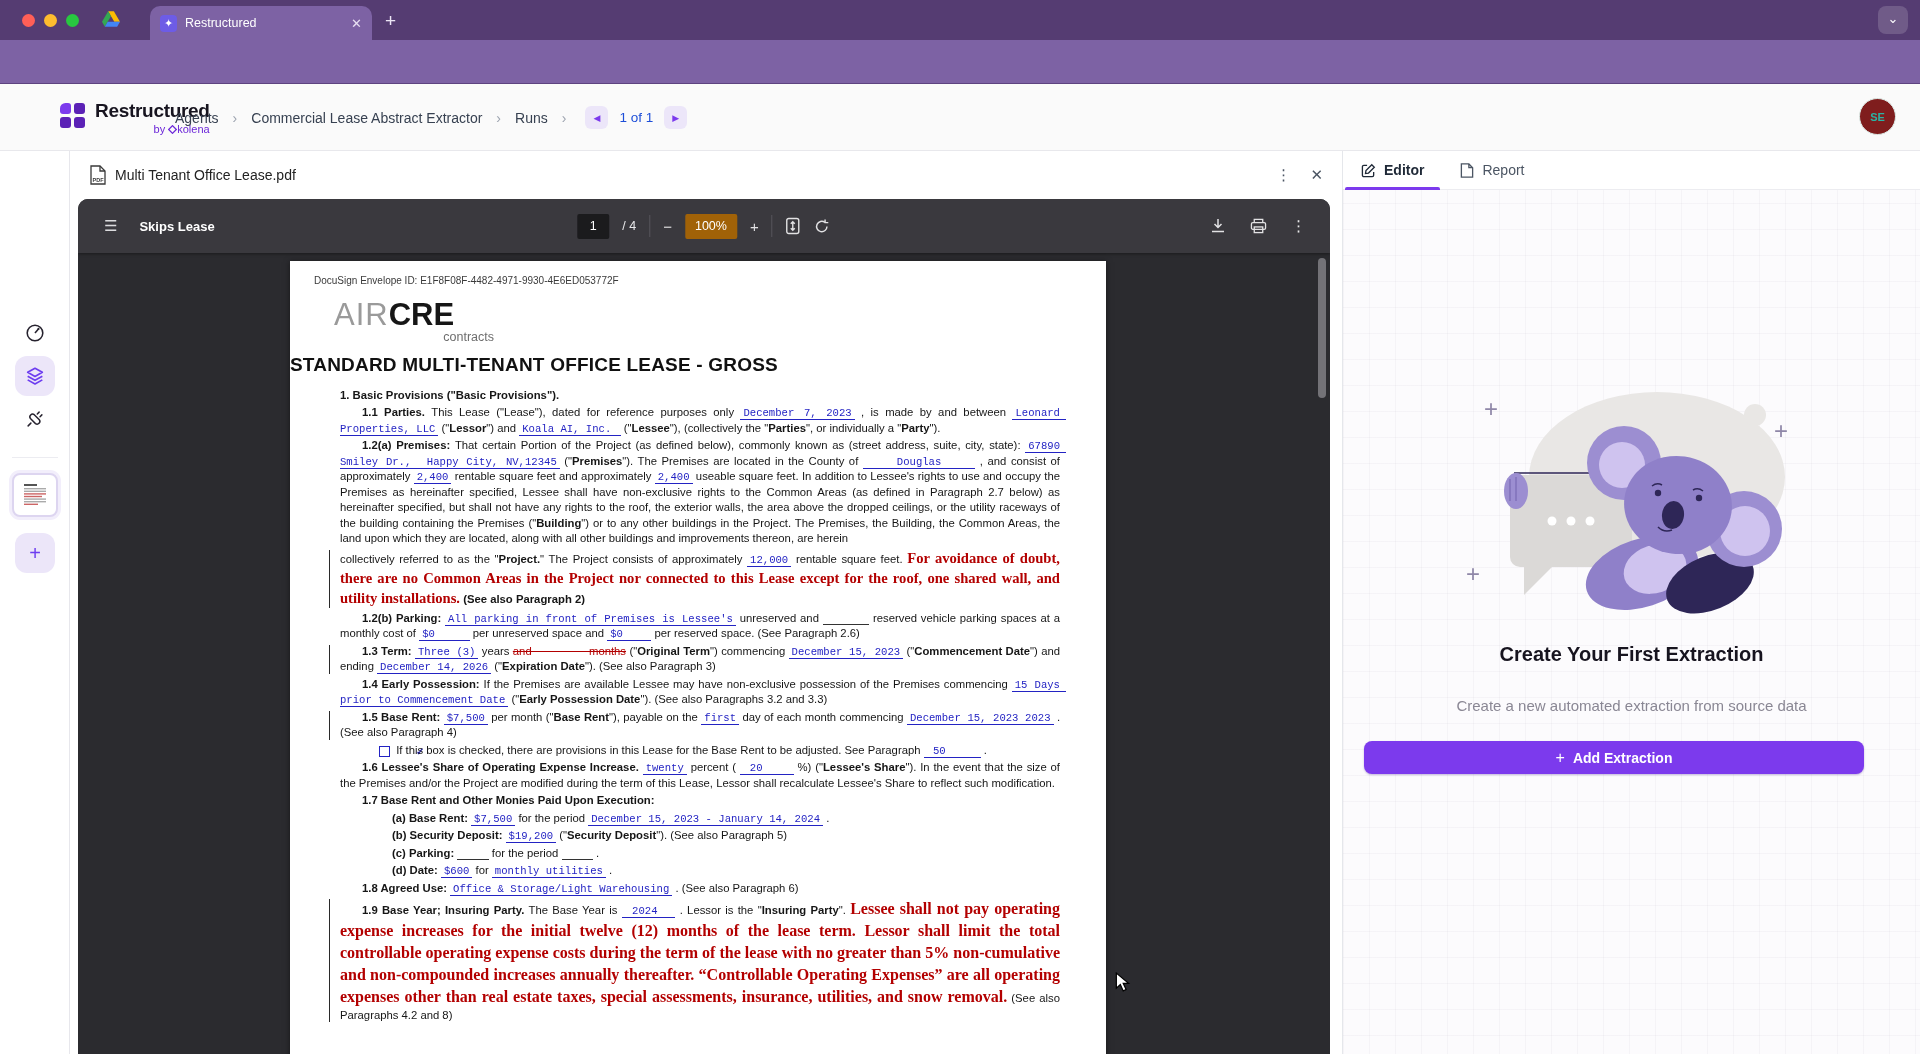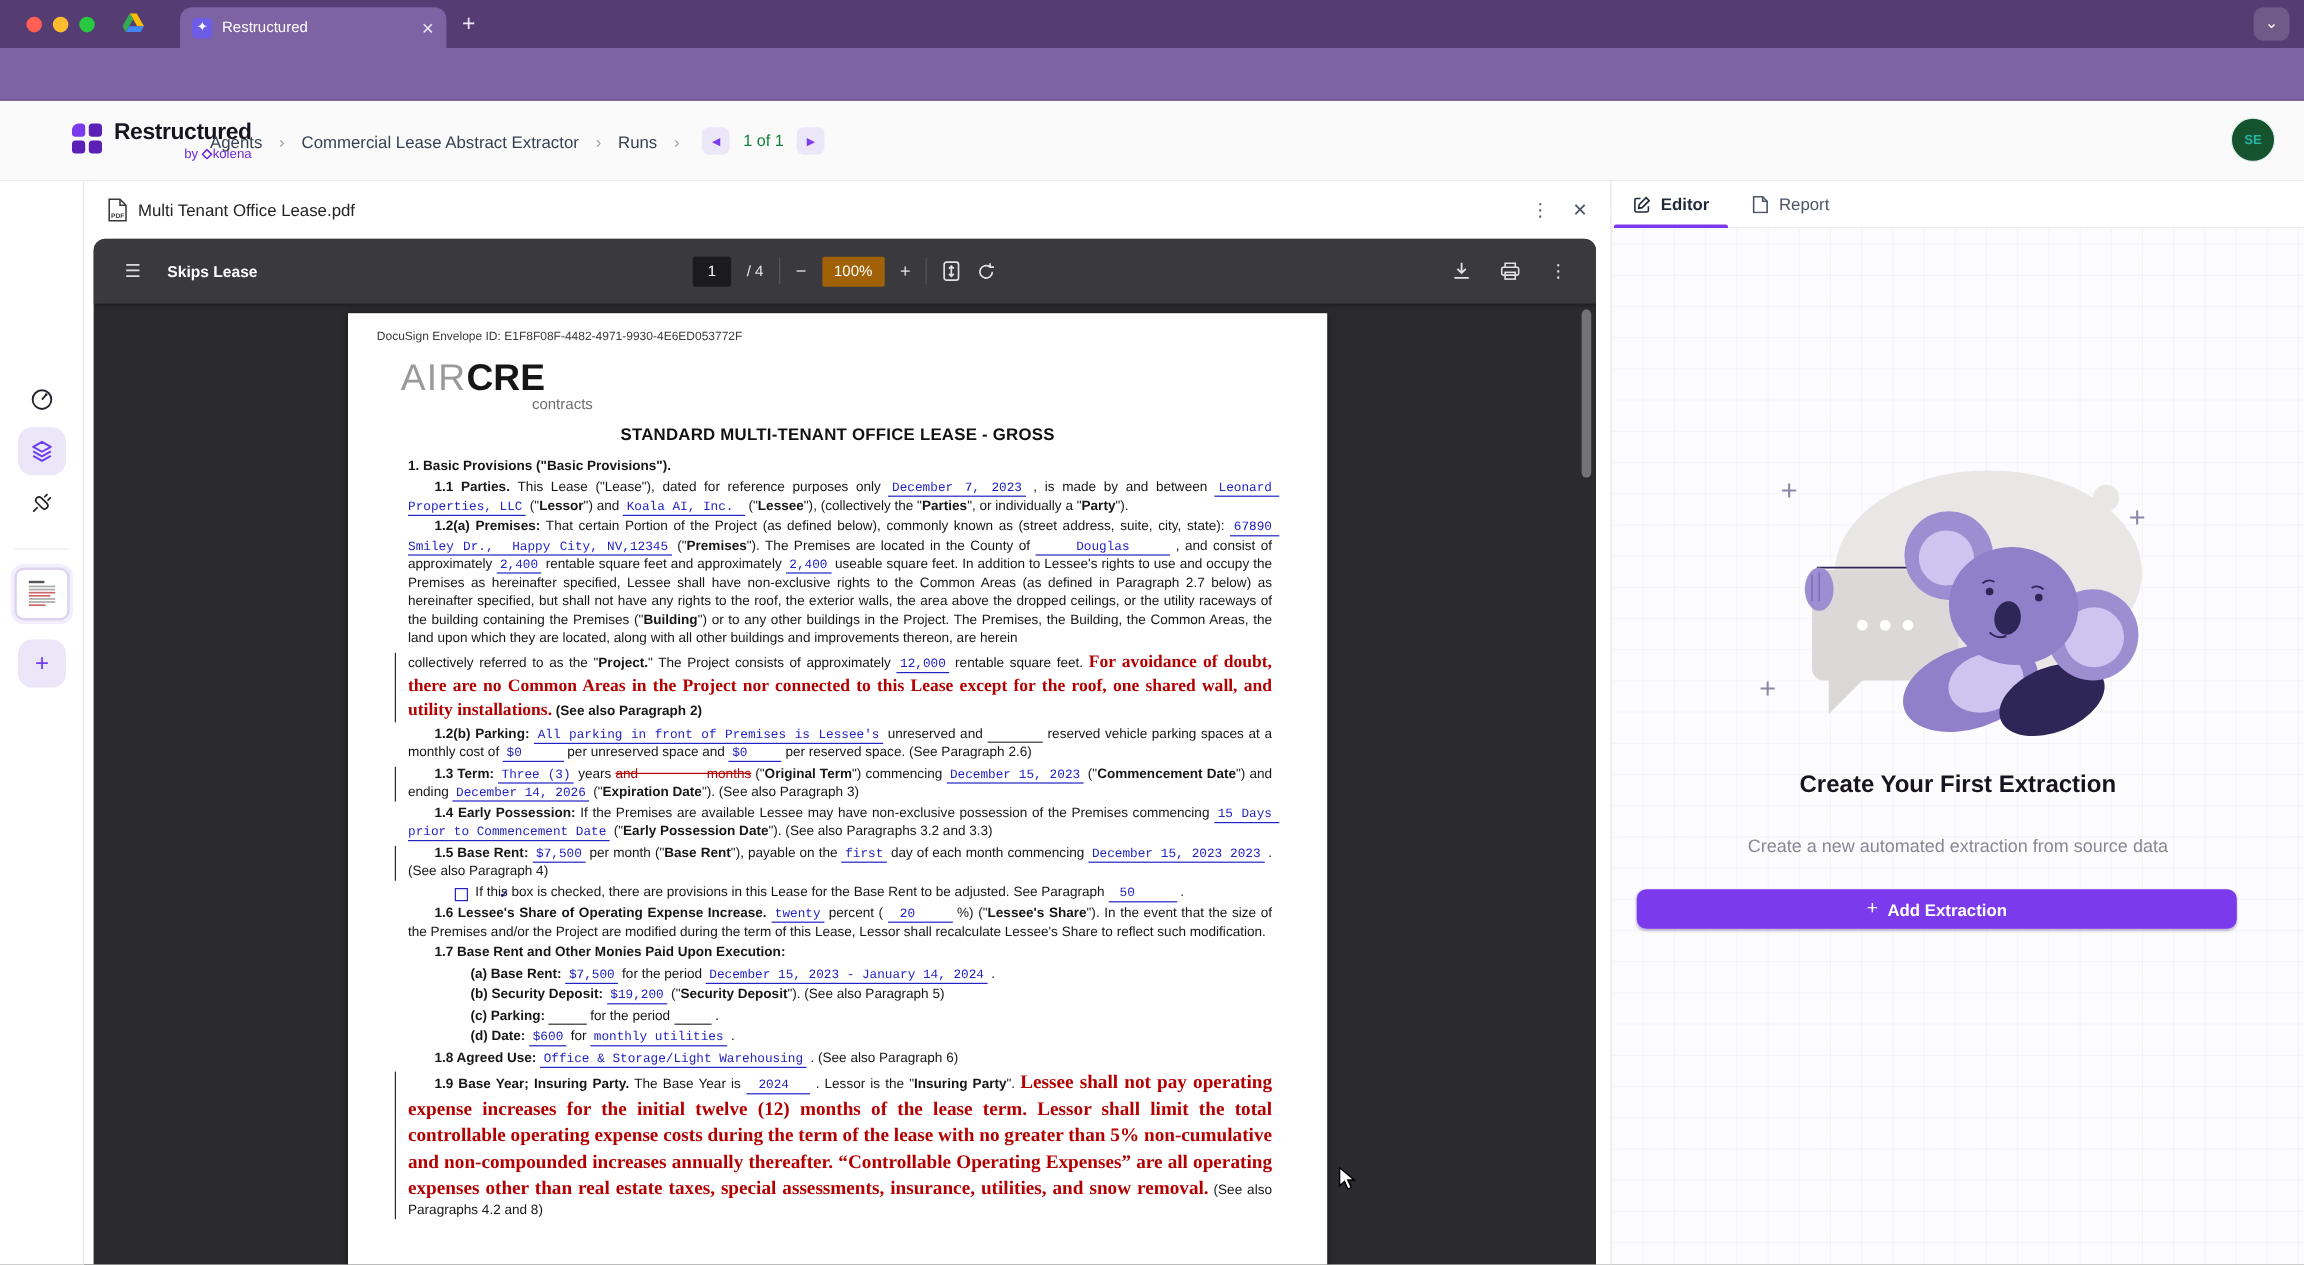--- a/index.html
+++ b/index.html
@@ -33,22 +33,22 @@
   .logo{position:absolute;left:60px;top:16px;display:flex;}
   .logo-ic{width:26px;height:26px;margin-top:3px;display:grid;grid-template-columns:11px 11px;grid-template-rows:11px 11px;gap:3px;}
   .logo-ic i{background:#5b21b6;border-radius:3px;}
   .logo-ic i:first-child{border-radius:50% 3px 3px 3px;background:#7c3aed;}
   .logo-tx{margin-left:9px;}
   .logo-tx .nm{font-size:19px;font-weight:700;color:#17141f;letter-spacing:-.3px;}
   .logo-tx .by{font-size:11px;color:#6d28d9;text-align:right;margin-top:1px;}
   .crumbs{position:absolute;left:175px;top:22px;display:flex;align-items:center;font-size:14px;color:#374151;}
   .crumbs .sep{color:#9ca3af;margin:0 14px;font-size:14px;}
   .pgbtn{width:23px;height:23px;border-radius:6px;background:var(--accent-light,#ece6f9);color:var(--accent,#7c3aed);font-size:9px;display:flex;align-items:center;justify-content:center;margin:0 5px;}
-  .pgind{font-size:13.5px;color:#15803d;margin:0 6px;}
-  .hdr-avatar{position:absolute;right:24px;top:14px;width:37px;height:37px;border-radius:50%;background:#14532d;border:1px solid #dcece8;color:#2ab3a3;font-size:11px;font-weight:700;display:flex;align-items:center;justify-content:center;}
+  .pgind{font-size:13.5px;color:#1d4ed8;margin:0 6px;}
+  .hdr-avatar{position:absolute;right:24px;top:14px;width:37px;height:37px;border-radius:50%;background:#7f1d1d;border:1px solid #dcece8;color:#2ab3a3;font-size:11px;font-weight:700;display:flex;align-items:center;justify-content:center;}
 
   
   .rail{position:absolute;left:0;top:151px;width:70px;height:903px;background:#fff;border-right:1px solid #e7e7ec;}
   .rail-btn{position:absolute;left:15px;width:40px;height:40px;border-radius:12px;display:flex;align-items:center;justify-content:center;}
   .rail-btn.active{background:var(--accent-light,#efeafc);}
   .rail-div{position:absolute;left:12px;top:306px;width:46px;height:1px;background:#ececf1;}
   .thumb{position:absolute;left:12px;top:322px;width:46px;height:44px;border-radius:8px;background:#fff;border:2px solid #ddd5f0;box-shadow:0 0 0 3px #f2eefb;display:flex;align-items:center;justify-content:center;}
 
   
   .docpanel{position:absolute;left:78px;top:151px;width:1264px;height:903px;background:#fff;}
@@ -69,21 +69,21 @@
   .sbthumb{position:absolute;right:4px;top:5px;width:8px;height:140px;border-radius:4px;background:#737277;}
   .pdfpage{position:absolute;left:212px;top:8px;width:816px;height:900px;background:#fff;box-shadow:0 1px 6px rgba(0,0,0,.5);color:#1a1a1a;}
 
   
   .ds-line{margin:14px 0 0 24px;font-size:10px;color:#3a3a3a;}
   .aircre{margin:14px 0 0 44px;width:160px;}
   .aircre .l1{font-size:31px;letter-spacing:1px;line-height:30px;}
   .aircre .air{font-weight:300;color:#9a9a9a;}
   .aircre .cre{font-weight:800;color:#161616;letter-spacing:0;}
   .aircre .sub{font-size:12.5px;color:#6e6e6e;text-align:right;margin-top:0;}
-  .dtitle2{margin-top:10px;text-align:center;font-size:14px;font-weight:700;letter-spacing:.2px;color:#111;}
+  .dtitle2{margin-top:10px;text-align:left;font-size:19px;font-weight:700;letter-spacing:.2px;color:#111;}
   .lease-body{margin:12px 46px 0 50px;font-size:11.3px;line-height:1.37;text-align:justify;color:#161616;}
   .lease-p{position:relative;margin:0 0 2px 0;}
   .lease-p.ind{text-indent:22px;}
   .lease-p.ind2{text-indent:36px;}
   .lease-p.ind3{margin-left:52px;}
   .lease-p.bar:before{content:'';position:absolute;left:-11px;top:1px;bottom:1px;border-left:1.5px solid #2a2a2a;}
   .sg-b{font-weight:700;}
   .sg-f{font-family:"Liberation Mono",monospace;font-size:10.6px;color:var(--ink-blue,#2323c3);border-bottom:1.2px solid var(--ink-blue,#2323c3);padding:0 3px;white-space:pre-wrap;}
   .sg-bl{border-bottom:1.2px solid #333;white-space:pre-wrap;}
   .sg-r{font-family:"Liberation Serif",serif;font-weight:700;font-size:14.6px;color:var(--ink-red,#b30000);}

